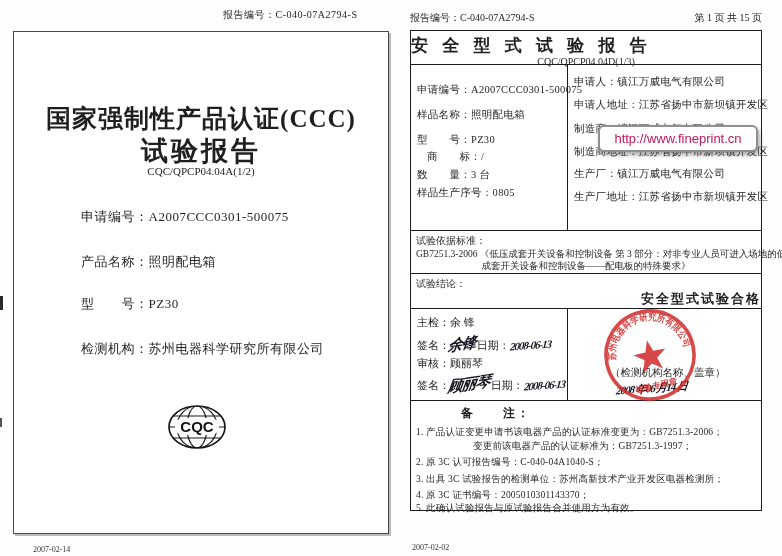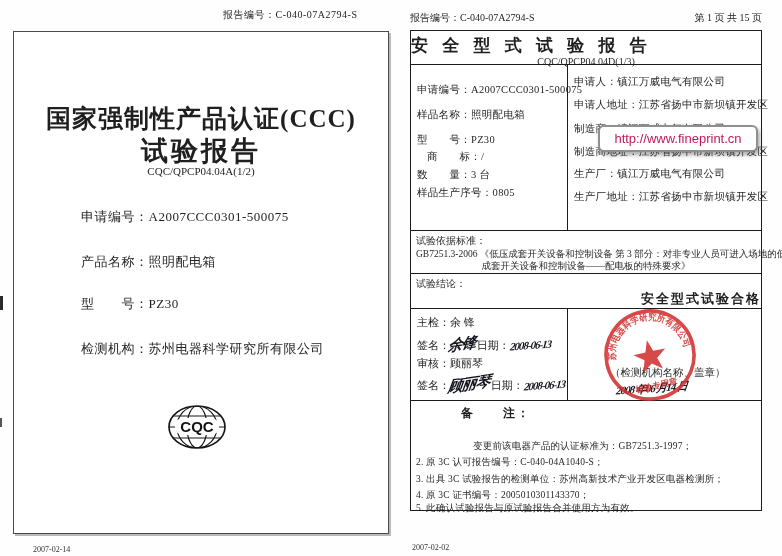--- a/index.html
+++ b/index.html
@@ -148,20 +148,21 @@
         <span>审核：</span><span>顾丽琴</span>
       </div>
       <div class="sig-line" style="left:6px; top:66px;">
         <span>签名：</span><span class="handw scrib">顾丽琴</span>
         <span>日期：</span><span class="handw">2008-06-13</span>
       </div>
     </div>
 
     <div class="rrow" style="top:369px; height:112px;">
       <div class="rmk-label">备　　注：</div>
+      <div class="rmk-line" style="left:5px;  top:25px;">1. 产品认证变更申请书该电器产品的认证标准变更为：GB7251.3-2006；</div>
       <div class="rmk-line" style="left:62px; top:39px;">变更前该电器产品的认证标准为：GB7251.3-1997；</div>
       <div class="rmk-line" style="left:5px;  top:55px;">2. 原 3C 认可报告编号：C-040-04A1040-S；</div>
       <div class="rmk-line" style="left:5px;  top:72px;">3. 出具 3C 试验报告的检测单位：苏州高新技术产业开发区电器检测所；</div>
       <div class="rmk-line" style="left:5px;  top:88px;">4. 原 3C 证书编号：2005010301143370；</div>
       <div class="rmk-line" style="left:5px;  top:101px;">5. 此确认试验报告与原试验报告合并使用方为有效。</div>
     </div>
   </div>
 
   <div class="abs stamp-note">（检测机构名称、盖章）</div>
   <div class="abs stamp-date"><span class="handw">2008 年06 月14 日</span></div>

